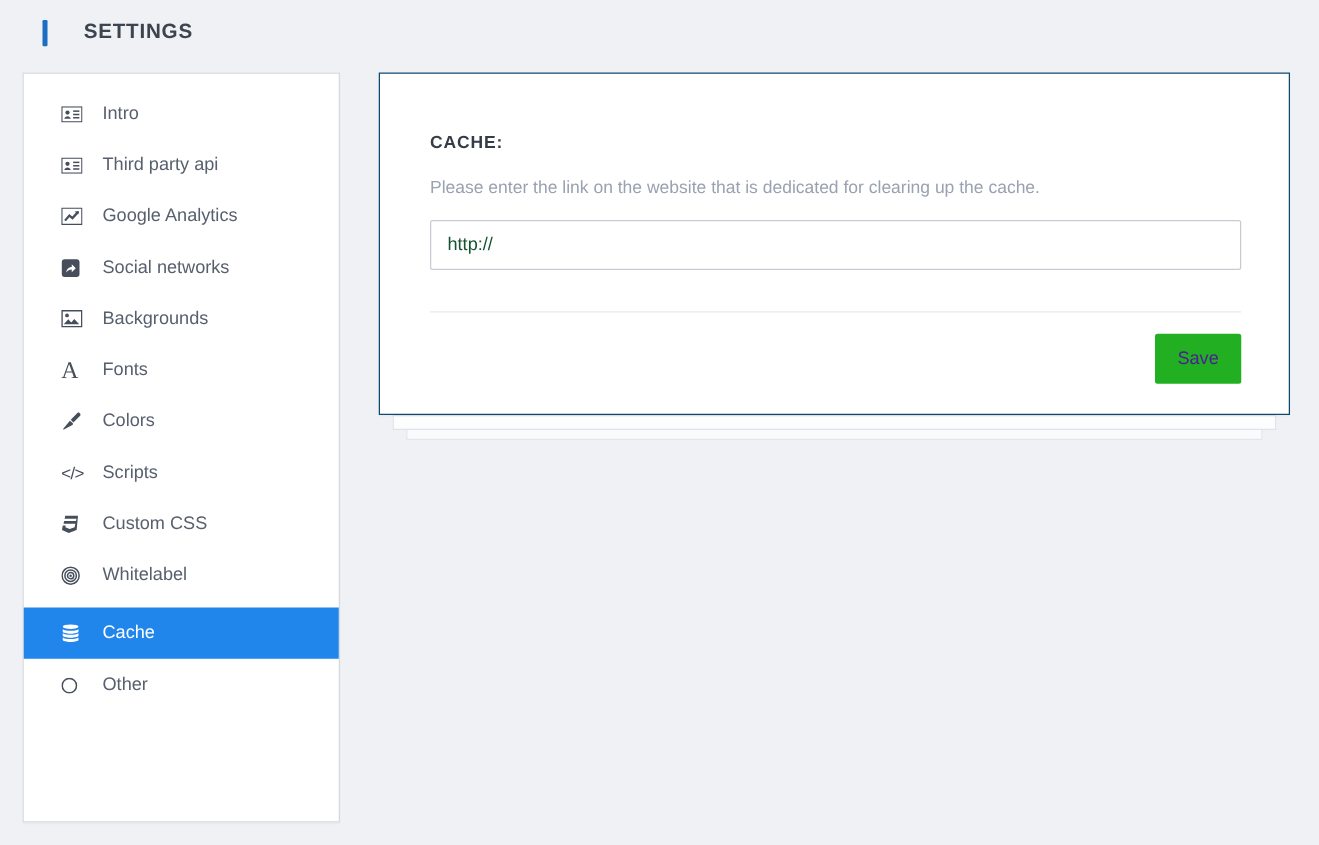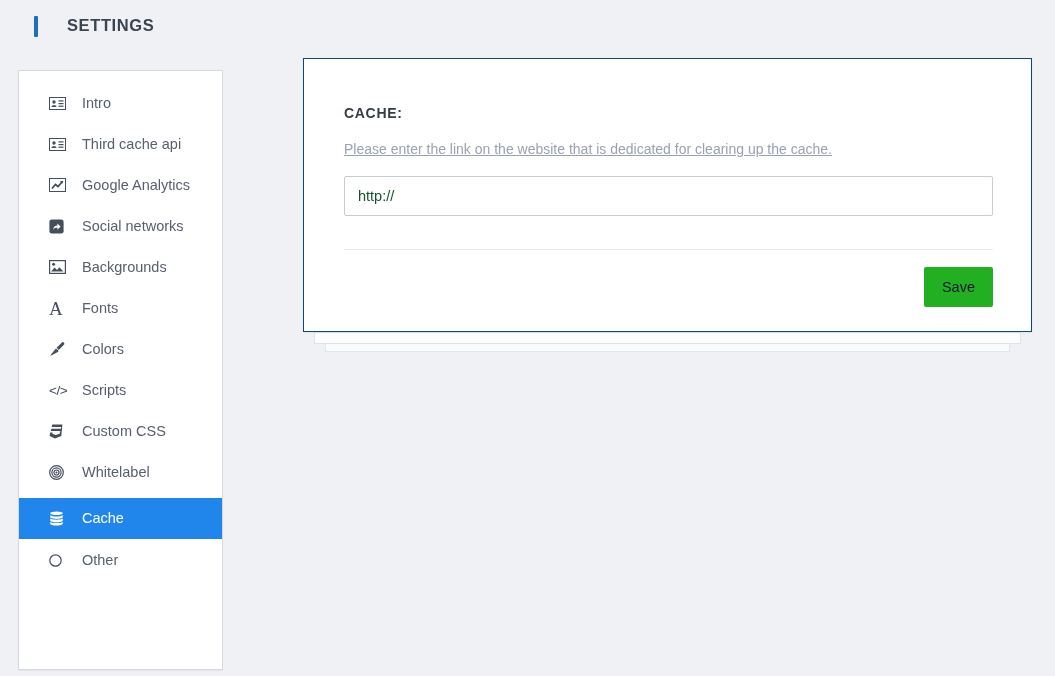--- a/index.html
+++ b/index.html
@@ -26,25 +26,24 @@
     font-size: 16.5px;
     font-weight: bold;
     letter-spacing: 0.6px;
     color: #3c4450;
   }
 
   
   .sidebar-card {
     position: absolute;
     left: 18px; top: 58px;
-    width: 205px; height: 600px;
+    width: 254px; height: 600px;
     background: #ffffff;
     border: 1px solid #d5d9df;
     box-shadow: 0 1px 1px rgba(0,0,0,0.04);
-    margin-top: 12px;
   }
   .nav-list { padding: 17px 0 0 0; margin: 0; list-style: none; }
   .nav-item {
     display: flex; align-items: center;
     height: 30px;
     margin-bottom: 11px;
     padding-left: 30px;
     cursor: pointer;
     color: #58606e;
     font-size: 14.5px;
@@ -111,21 +110,20 @@
     font-weight: bold;
     letter-spacing: 0.7px;
     color: #343c48;
     margin: 0 0 20px 0;
   }
   .section-desc {
     font-size: 14px;
     color: #9aa1b0;
     margin: 0 0 18px 0;
     line-height: 1.2;
-    text-decoration: underline;
   }
   .text-input {
     display: block;
     width: 649px; height: 40px;
     padding: 0 13px;
     border: 1px solid #c7ccd3;
     border-radius: 2px;
     background: #ffffff;
     color: #14532d;
     font-size: 14.5px;
@@ -139,21 +137,21 @@
     border-top: 1px solid #e8eaed;
     width: 649px;
   }
   .actions {
     margin-top: 17px;
     width: 649px;
     display: flex; justify-content: flex-end;
   }
   .save-button {
     background: #22b022;
-    color: #0f172a;
+    color: #4c1d95;
     border: none;
     border-radius: 2px;
     height: 40px;
     padding: 0 18px;
     font-size: 14.5px;
     font-family: "Liberation Sans", sans-serif;
     cursor: pointer;
   }
 </style>
 </head>
@@ -185,21 +183,21 @@
       <span class="nav-icon">
         <svg width="17" height="13" viewBox="0 0 17 13" fill="none">
           <rect x="0.5" y="0.5" width="16" height="12" stroke="currentColor"></rect>
           <circle cx="5" cy="5" r="1.7" fill="currentColor"></circle>
           <path d="M2.4 10c.3-1.4 1.4-2.1 2.6-2.1s2.3.7 2.6 2.1z" fill="currentColor"></path>
           <rect x="9.5" y="3.3" width="5" height="1.2" fill="currentColor"></rect>
           <rect x="9.5" y="6" width="5" height="1.2" fill="currentColor"></rect>
           <rect x="9.5" y="8.6" width="5" height="1.2" fill="currentColor"></rect>
         </svg>
       </span>
-      <span class="nav-label">Third cache api</span>
+      <span class="nav-label">Third party api</span>
     </li>
 
 
     <li class="nav-item">
       <span class="nav-icon">
         <svg width="17" height="14" viewBox="0 0 17 14" fill="none">
           <rect x="0.5" y="0.5" width="16" height="13" stroke="currentColor" stroke-width="1"></rect>
           <polyline points="3,10.5 6.5,6.5 9,8.5 13.5,3.5" stroke="currentColor" stroke-width="1.8" fill="none"></polyline>
           <polygon points="14.3,3 10.6,3.2 13.6,5.6" fill="currentColor"></polygon>
         </svg>

